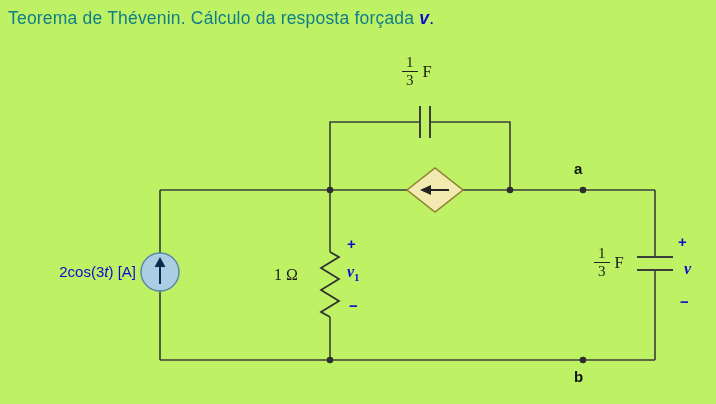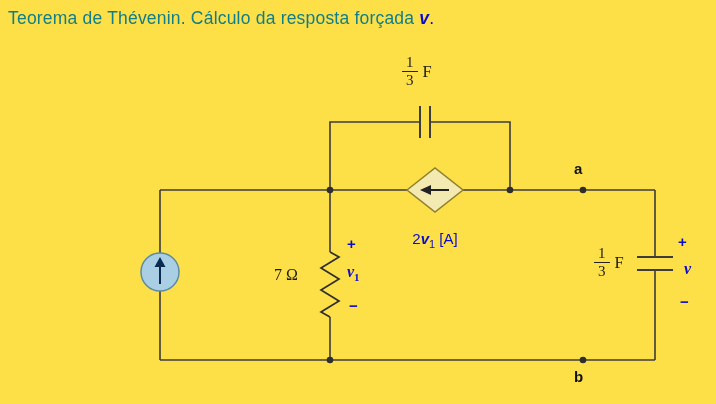--- a/index.html
+++ b/index.html
@@ -1,19 +1,19 @@
 <!DOCTYPE html>
 <html><head>
 <meta charset="utf-8">
 <style>
   html,body{margin:0;padding:0;background:#ffffff;}
   .stage{
     position:relative;
     width:716px;height:404px;
-    background:#fde047;
+    background:#bef264;
     font-family:"Liberation Sans",sans-serif;
     overflow:hidden;
   }
   .title{
     position:absolute;left:8px;top:8px;
     font-size:17.5px;color:#0f7d8a;
     letter-spacing:.2px;white-space:nowrap;
   }
   .title .em{color:#0b0bd0;font-style:italic;font-weight:bold;}
   .title .suffix{color:#0b0bd0;}
@@ -85,32 +85,32 @@
 
     <g fill="#2e2e2e">
       <circle cx="330" cy="190" r="3.3"></circle>
       <circle cx="510" cy="190" r="3.3"></circle>
       <circle cx="583" cy="190" r="3.3"></circle>
       <circle cx="330" cy="360" r="3.3"></circle>
       <circle cx="583" cy="360" r="3.3"></circle>
     </g>
   </svg>
 
+  <div class="lbl blue src-label" style="left:14px;top:263px;">
+    <span>2cos(3</span><span class="it">t</span><span>)  [A]</span>
+  </div>
 
-  <div class="lbl math" style="left:274px;top:266px;">7 Ω</div>
+  <div class="lbl math" style="left:274px;top:266px;">1 Ω</div>
 
   <div class="lbl blue sign" style="left:347px;top:235px;">+</div>
   <div class="lbl blue varname" style="left:347px;top:263px;">
     <span>v</span><sub>1</sub>
   </div>
   <div class="lbl blue sign" style="left:349px;top:297px;">−</div>
 
-  <div class="lbl blue dep-label" style="left:395px;top:230px;">
-    <span>2</span><span class="it">v</span><sub>1</sub><span> [A]</span>
-  </div>
 
   <div class="lbl frac-wrap" style="left:402px;top:54px;">
     <span class="frac">
       <span class="num">1</span>
       <span class="den">3</span>
     </span>
     <span class="frac-unit">F</span>
   </div>
 
   <div class="lbl frac-wrap" style="left:594px;top:245px;">

